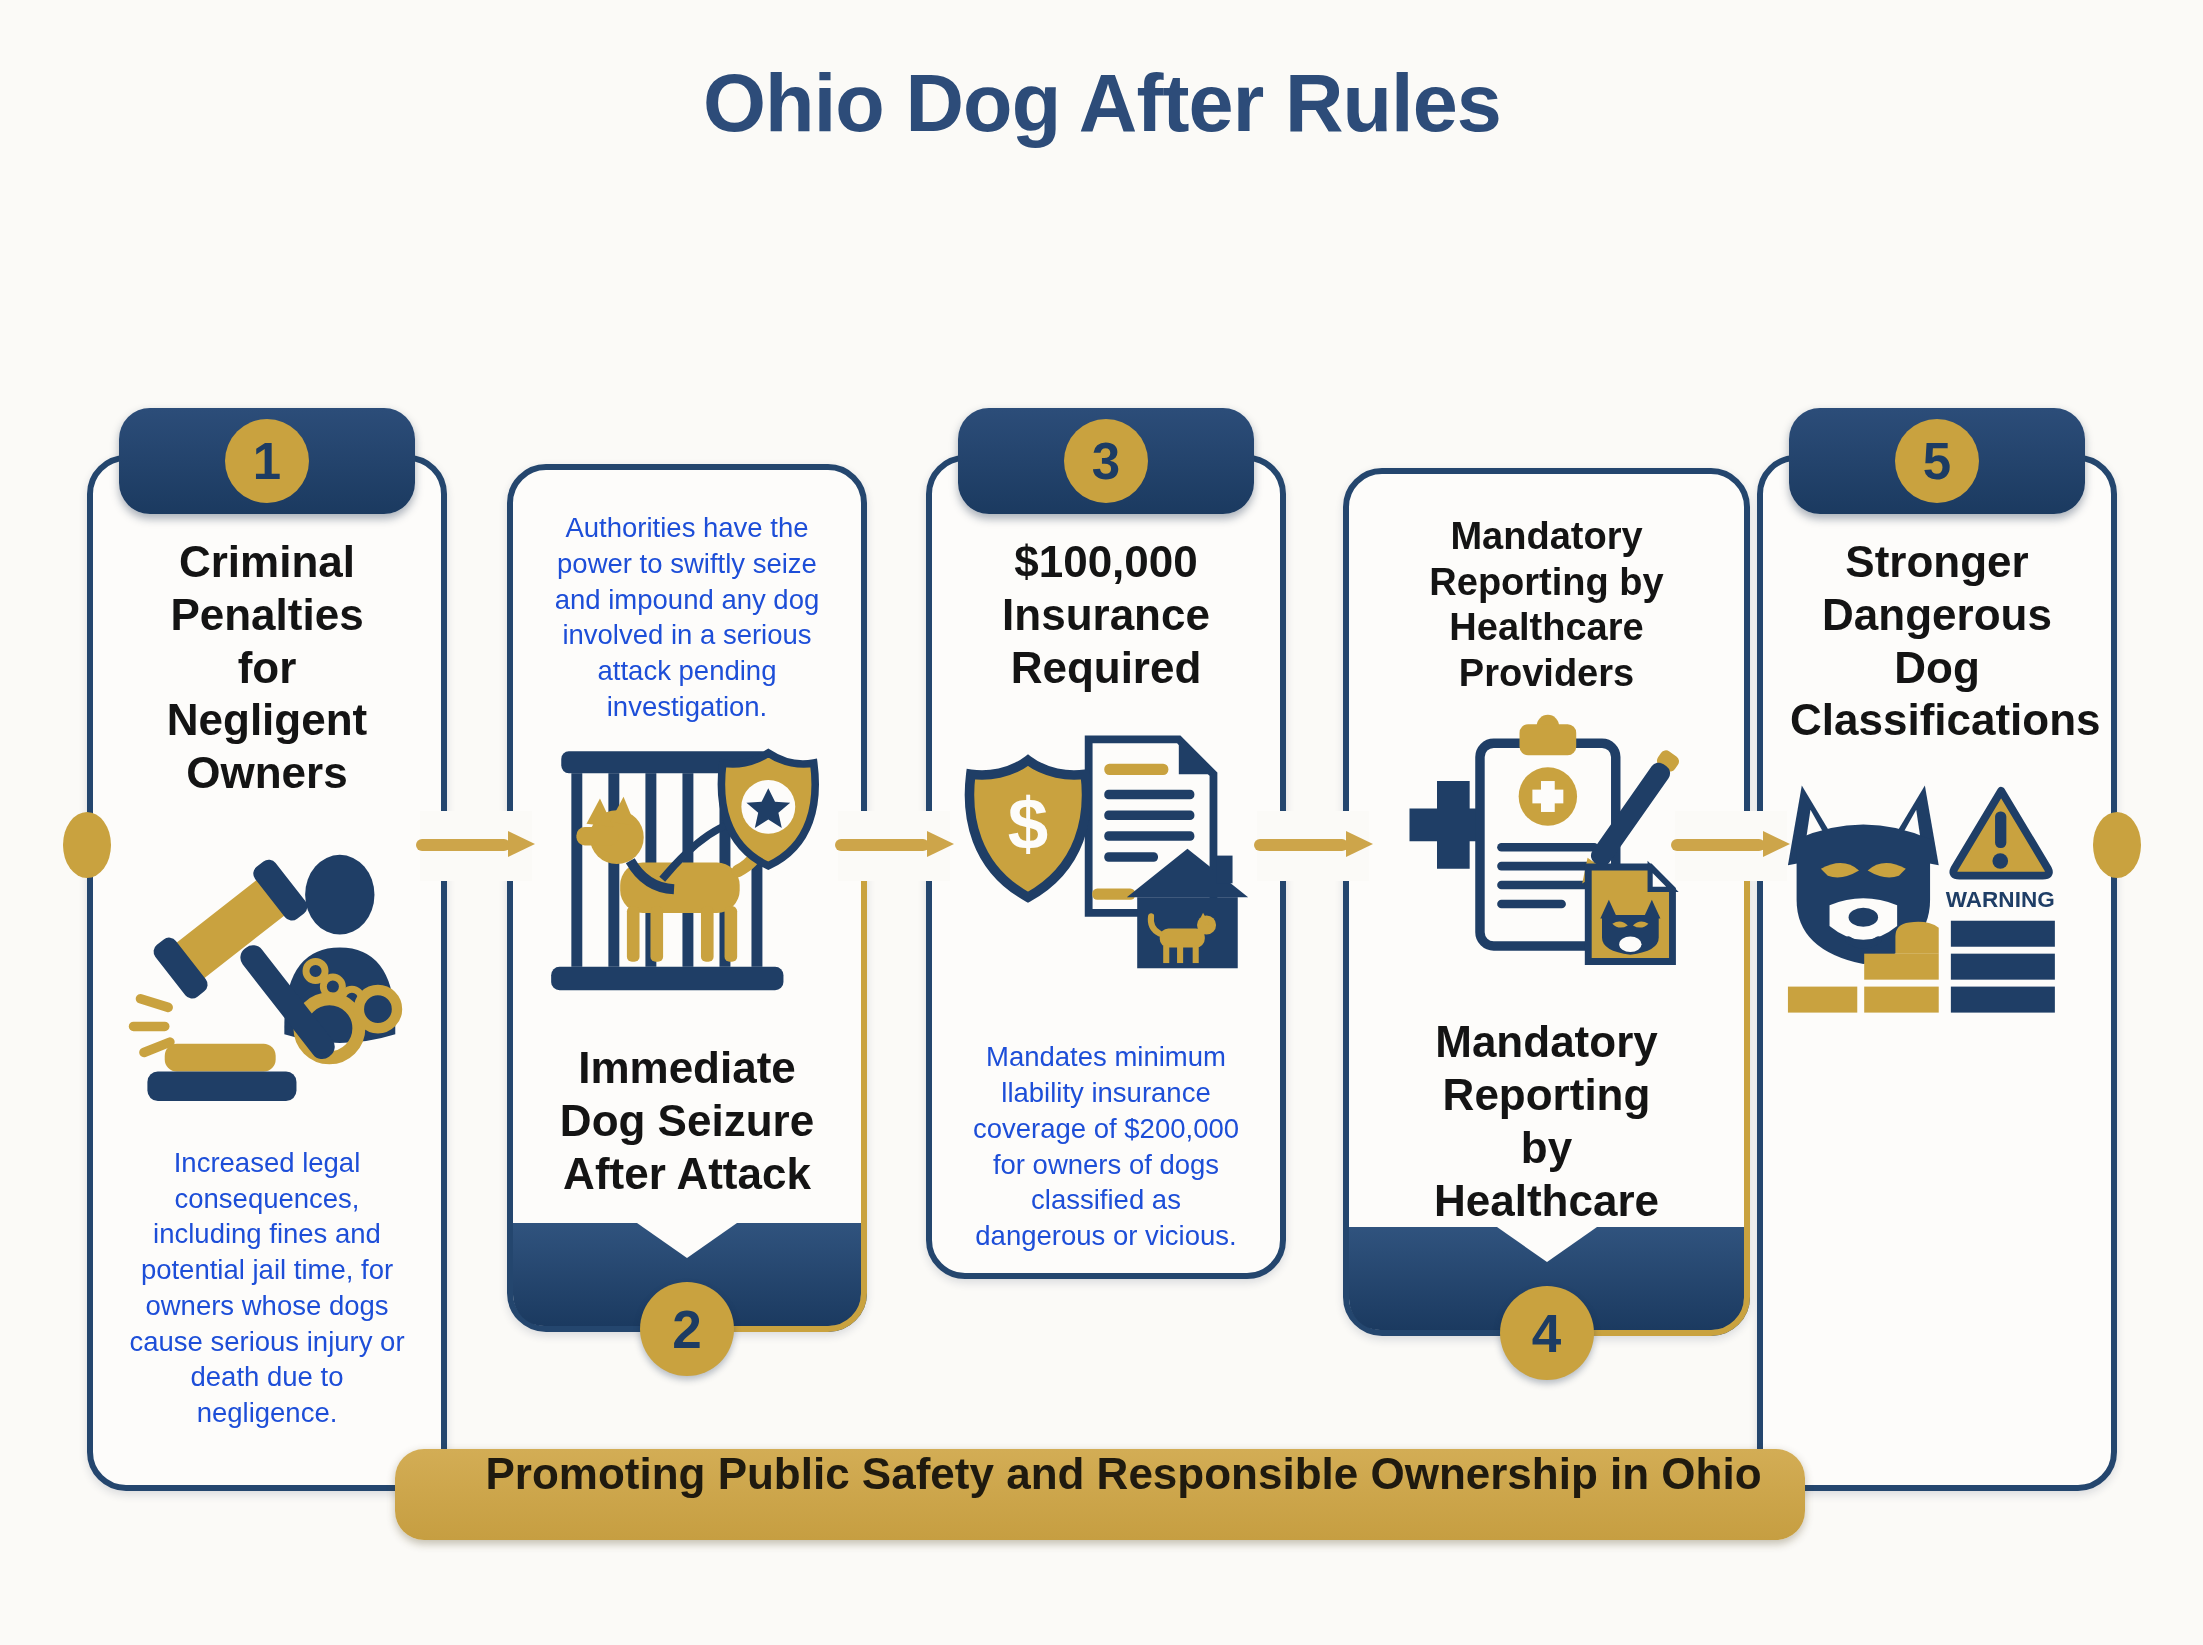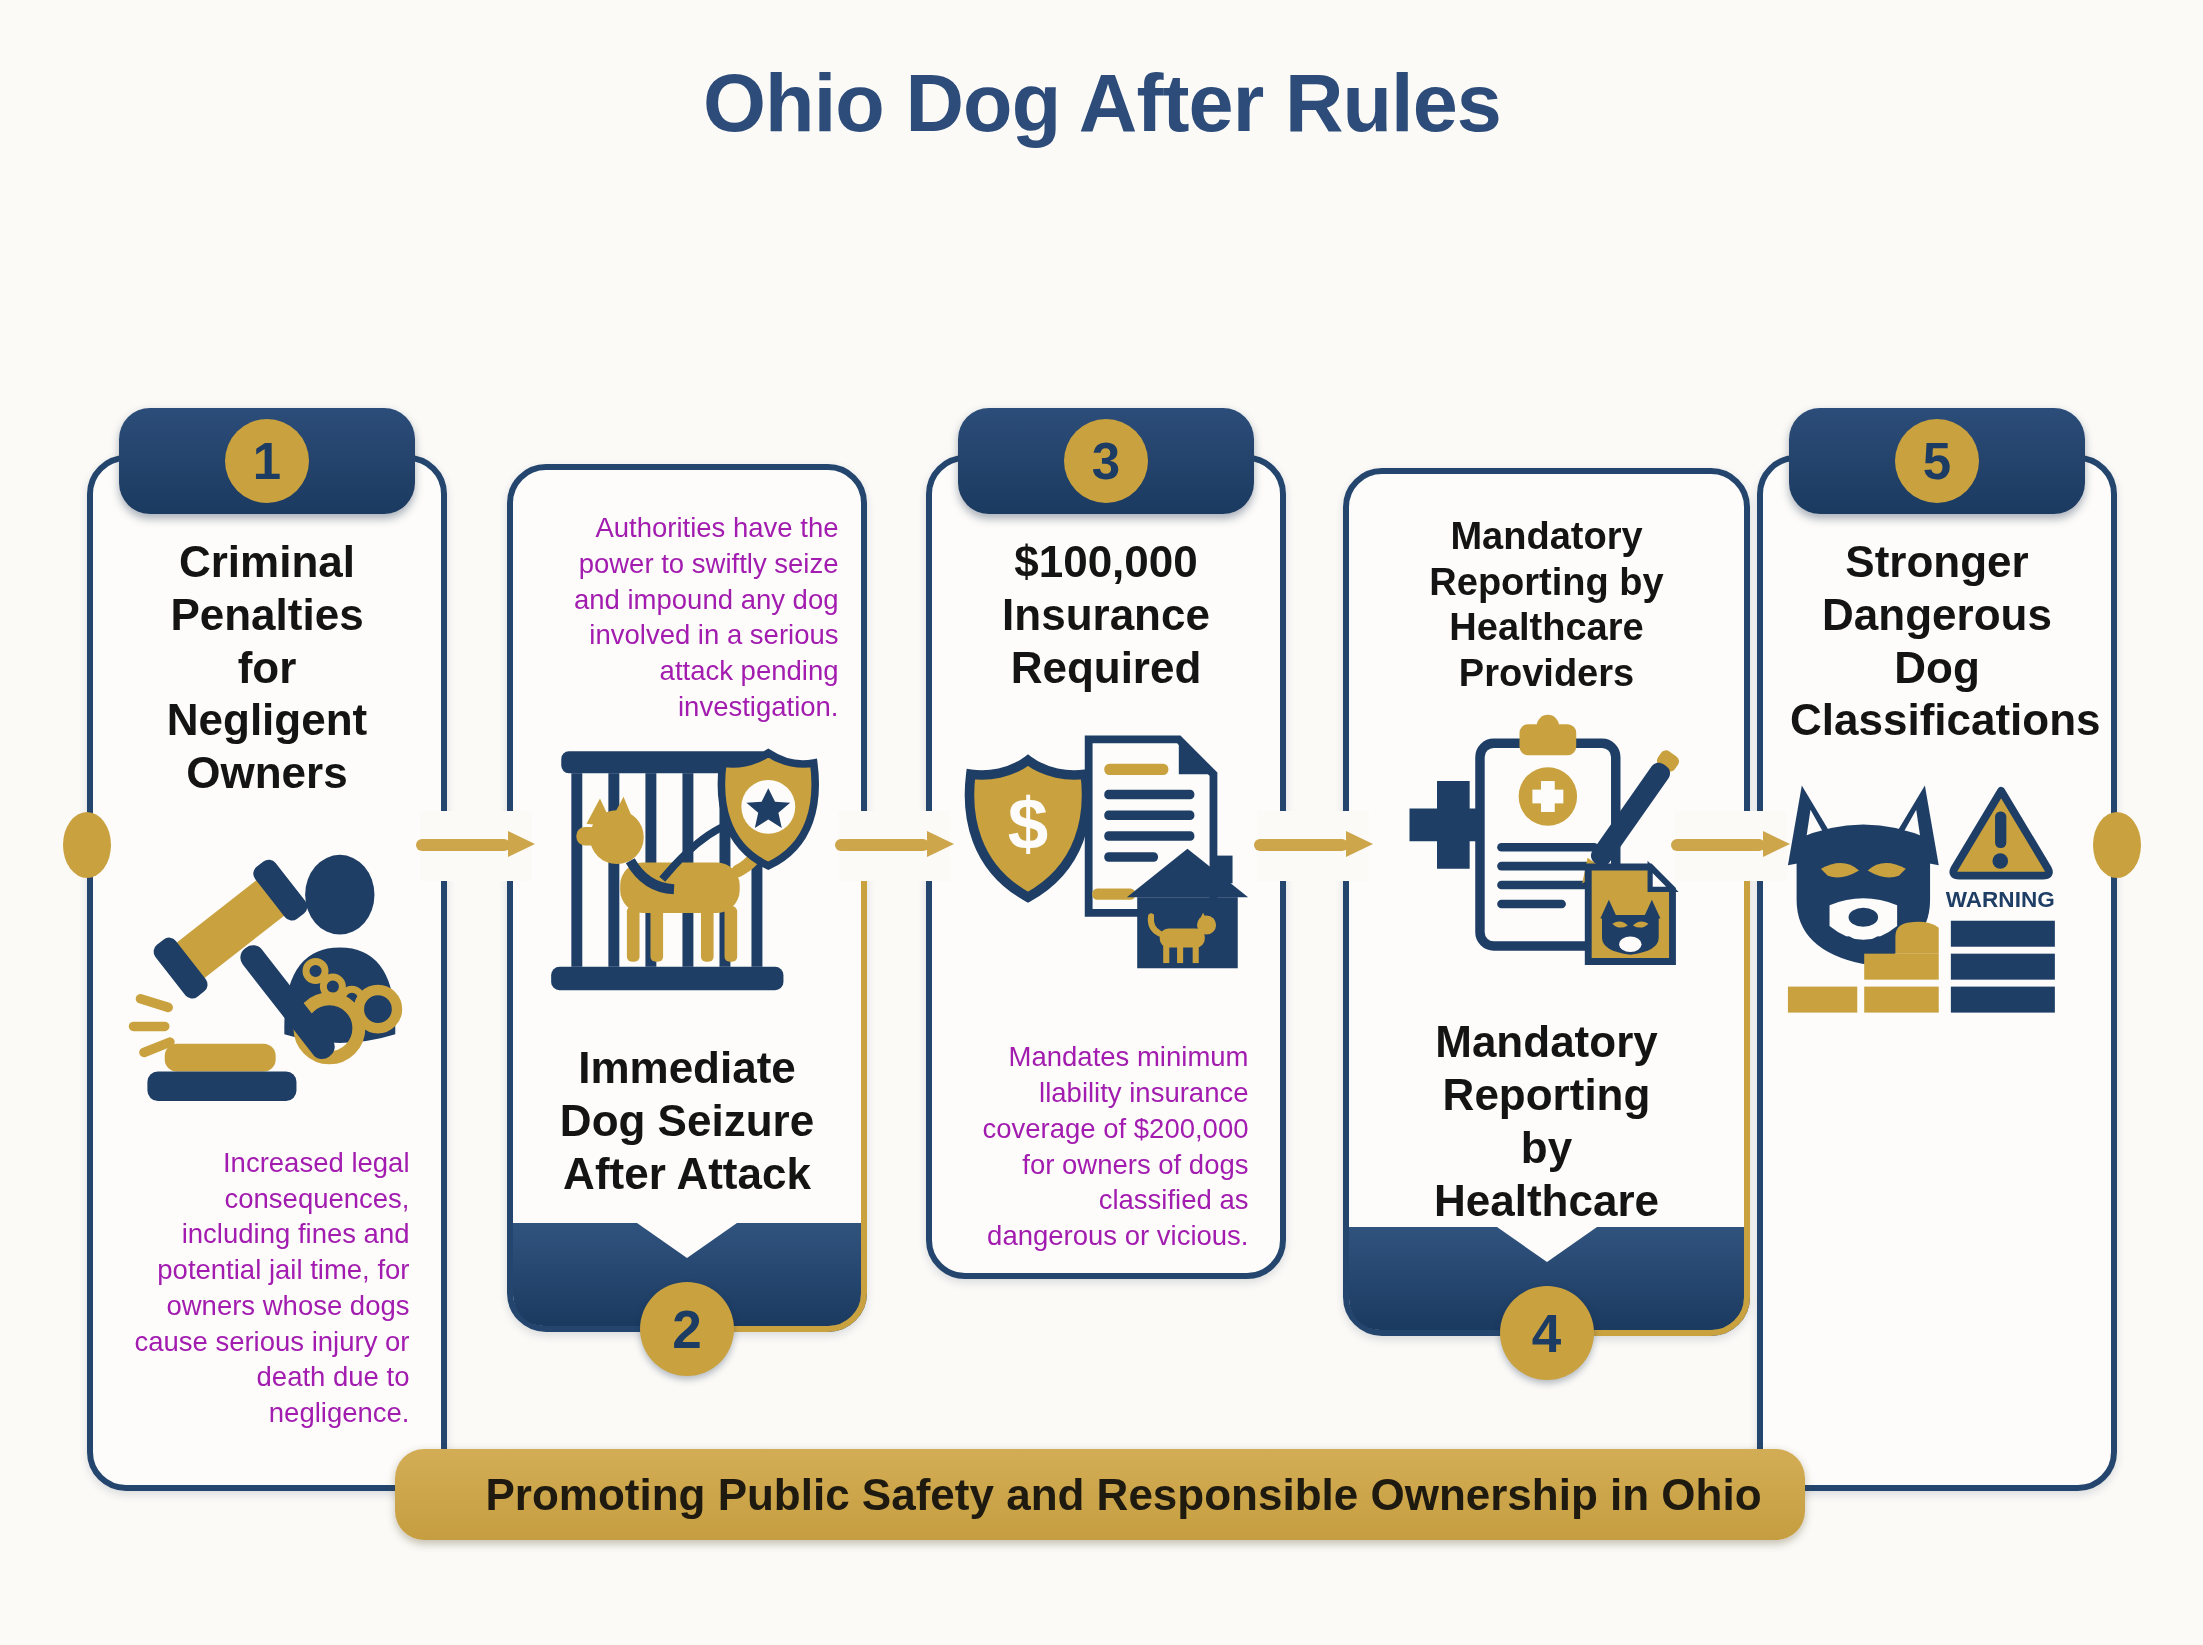--- a/index.html
+++ b/index.html
@@ -56,21 +56,21 @@
     width:94px; height:94px; border-radius:50%; background:#c9a23f;
     display:flex; align-items:center; justify-content:center;
     color:#1d3c63; font-size:53px; font-weight:bold;
     box-shadow:0 3.7px 7.3px rgba(20,40,70,.3); z-index:6;
   }
   
   .inner { position:relative; display:flex; flex-direction:column; align-items:center; height:100%; }
   .c1 .inner, .c3 .inner, .c5 .inner { padding-top: 75px; }
   .c2 .inner, .c4 .inner { padding-top: 40px; }
   .ptitle { font-weight:bold; font-size:44px; line-height:1.2; color:#141414; text-align:center; }
-  .pbody  { font-size:27.5px;  line-height:1.3; color:#a21caf; text-align:right; }
+  .pbody  { font-size:27.5px;  line-height:1.3; color:#1d4ed8; text-align:center; }
   .w250{max-width:230px}.w265{max-width:243px}.w280{max-width:257px}.w295{max-width:271px}
   .w310{max-width:285px}.w320{max-width:294px}.w330{max-width:303px}
   .icon-box { display:flex; align-items:center; justify-content:center; width:100%; }
   .c1 .icon-box,.c3 .icon-box,.c5 .icon-box { height:303px; margin-top:20px; }
   .c2 .icon-box { height:275px; margin-top:11px; }
   .c4 .icon-box { height:285px; margin-top:13px; }
   .c1 .pbody,.c3 .pbody,.c5 .pbody { margin-top:22px; }
   .c2 .ptitle { margin-top:33px; }
   .c2 .pbody.sub { margin-top:18.4px; }
   .c4 .ptitle { margin-top:22px; }
@@ -92,21 +92,21 @@
   .arrow { position:absolute; top:831px; width:119px; height:27.5px; z-index:4; }
   .arrow .shaft { position:absolute; left:0; top:8.3px; width:94px; height:12px; background:#cda54a; border-radius:6.4px; }
   .arrow .head  { position:absolute; right:0; top:0; width:0; height:0;
                   border-top:13.8px solid transparent; border-bottom:13.8px solid transparent;
                   border-left:27.5px solid #cda54a; }
   .edge-dot { position:absolute; width:48px; height:66px; border-radius:50%; background:#c9a23f; top:812px; z-index:5; }
   
   .banner {
     position:absolute; left:395px; top:1449px; width:1410px; height:91px;
     background:linear-gradient(180deg,#d3ad55,#c69e41);
-    border-radius:29px; display:flex; align-items:center; justify-content:center;
+    border-radius:29px; display:flex; align-items:flex-start; justify-content:center;
     z-index:6; box-shadow:0 3.7px 8.3px rgba(70,55,15,.3);padding-left:47px;
   }
   .banner-text { font-size:44px; font-weight:bold; color:#1f1a0f; }
   svg text { font-family:"Liberation Sans",sans-serif; }
 </style>
 </head>
 <body>
 
 <div id="canvas">
 

